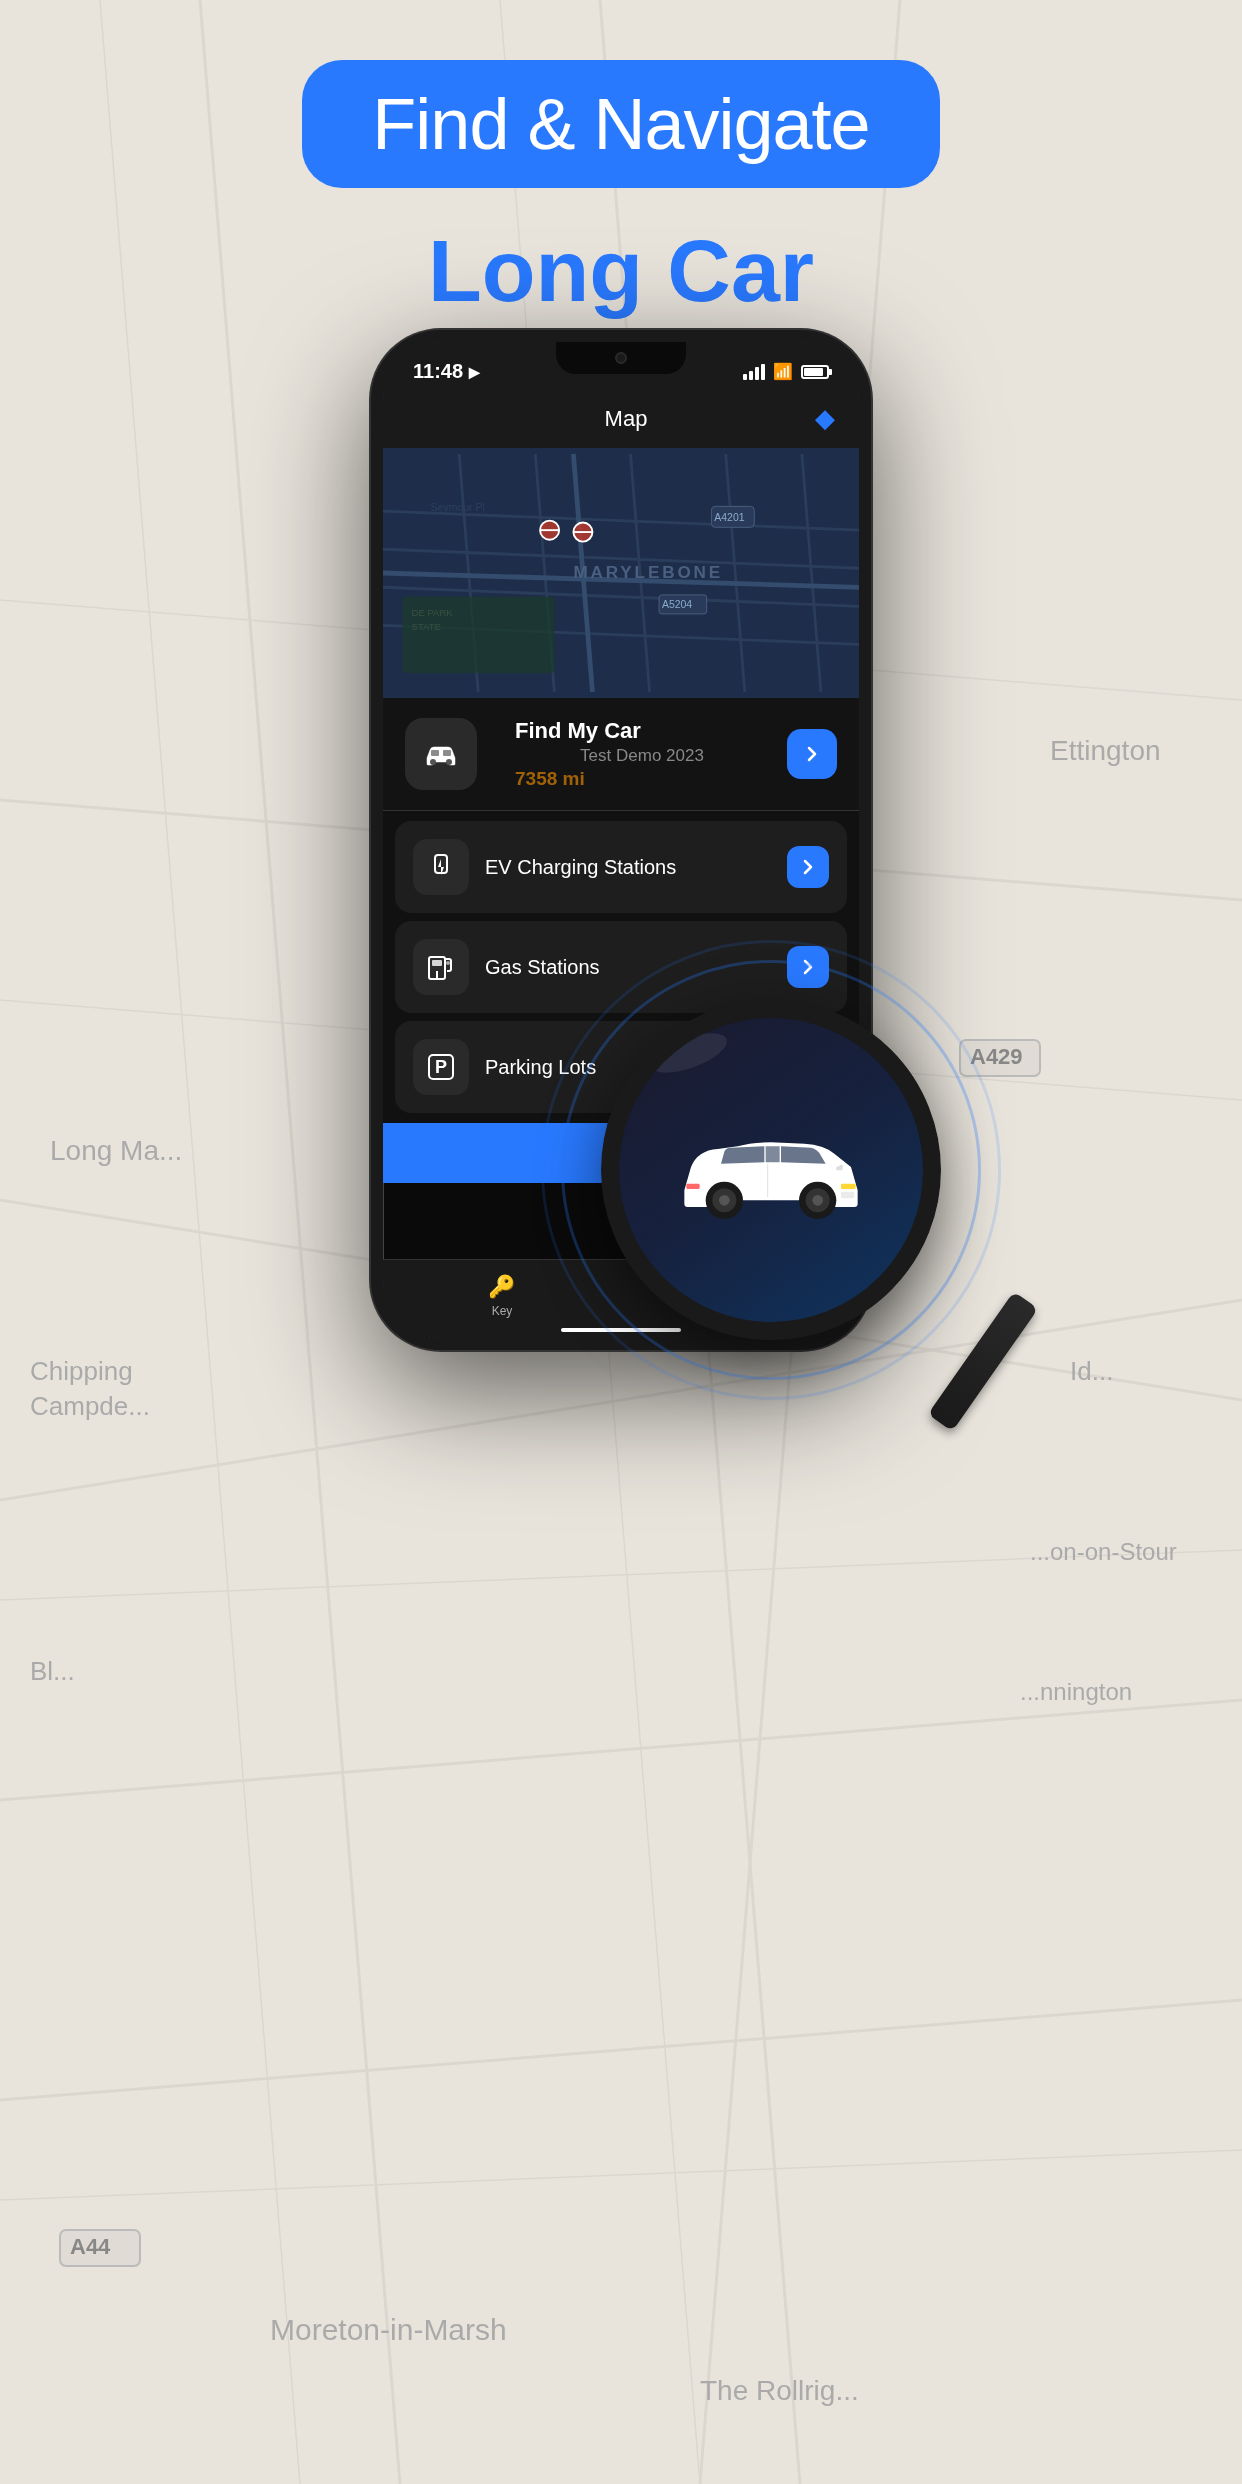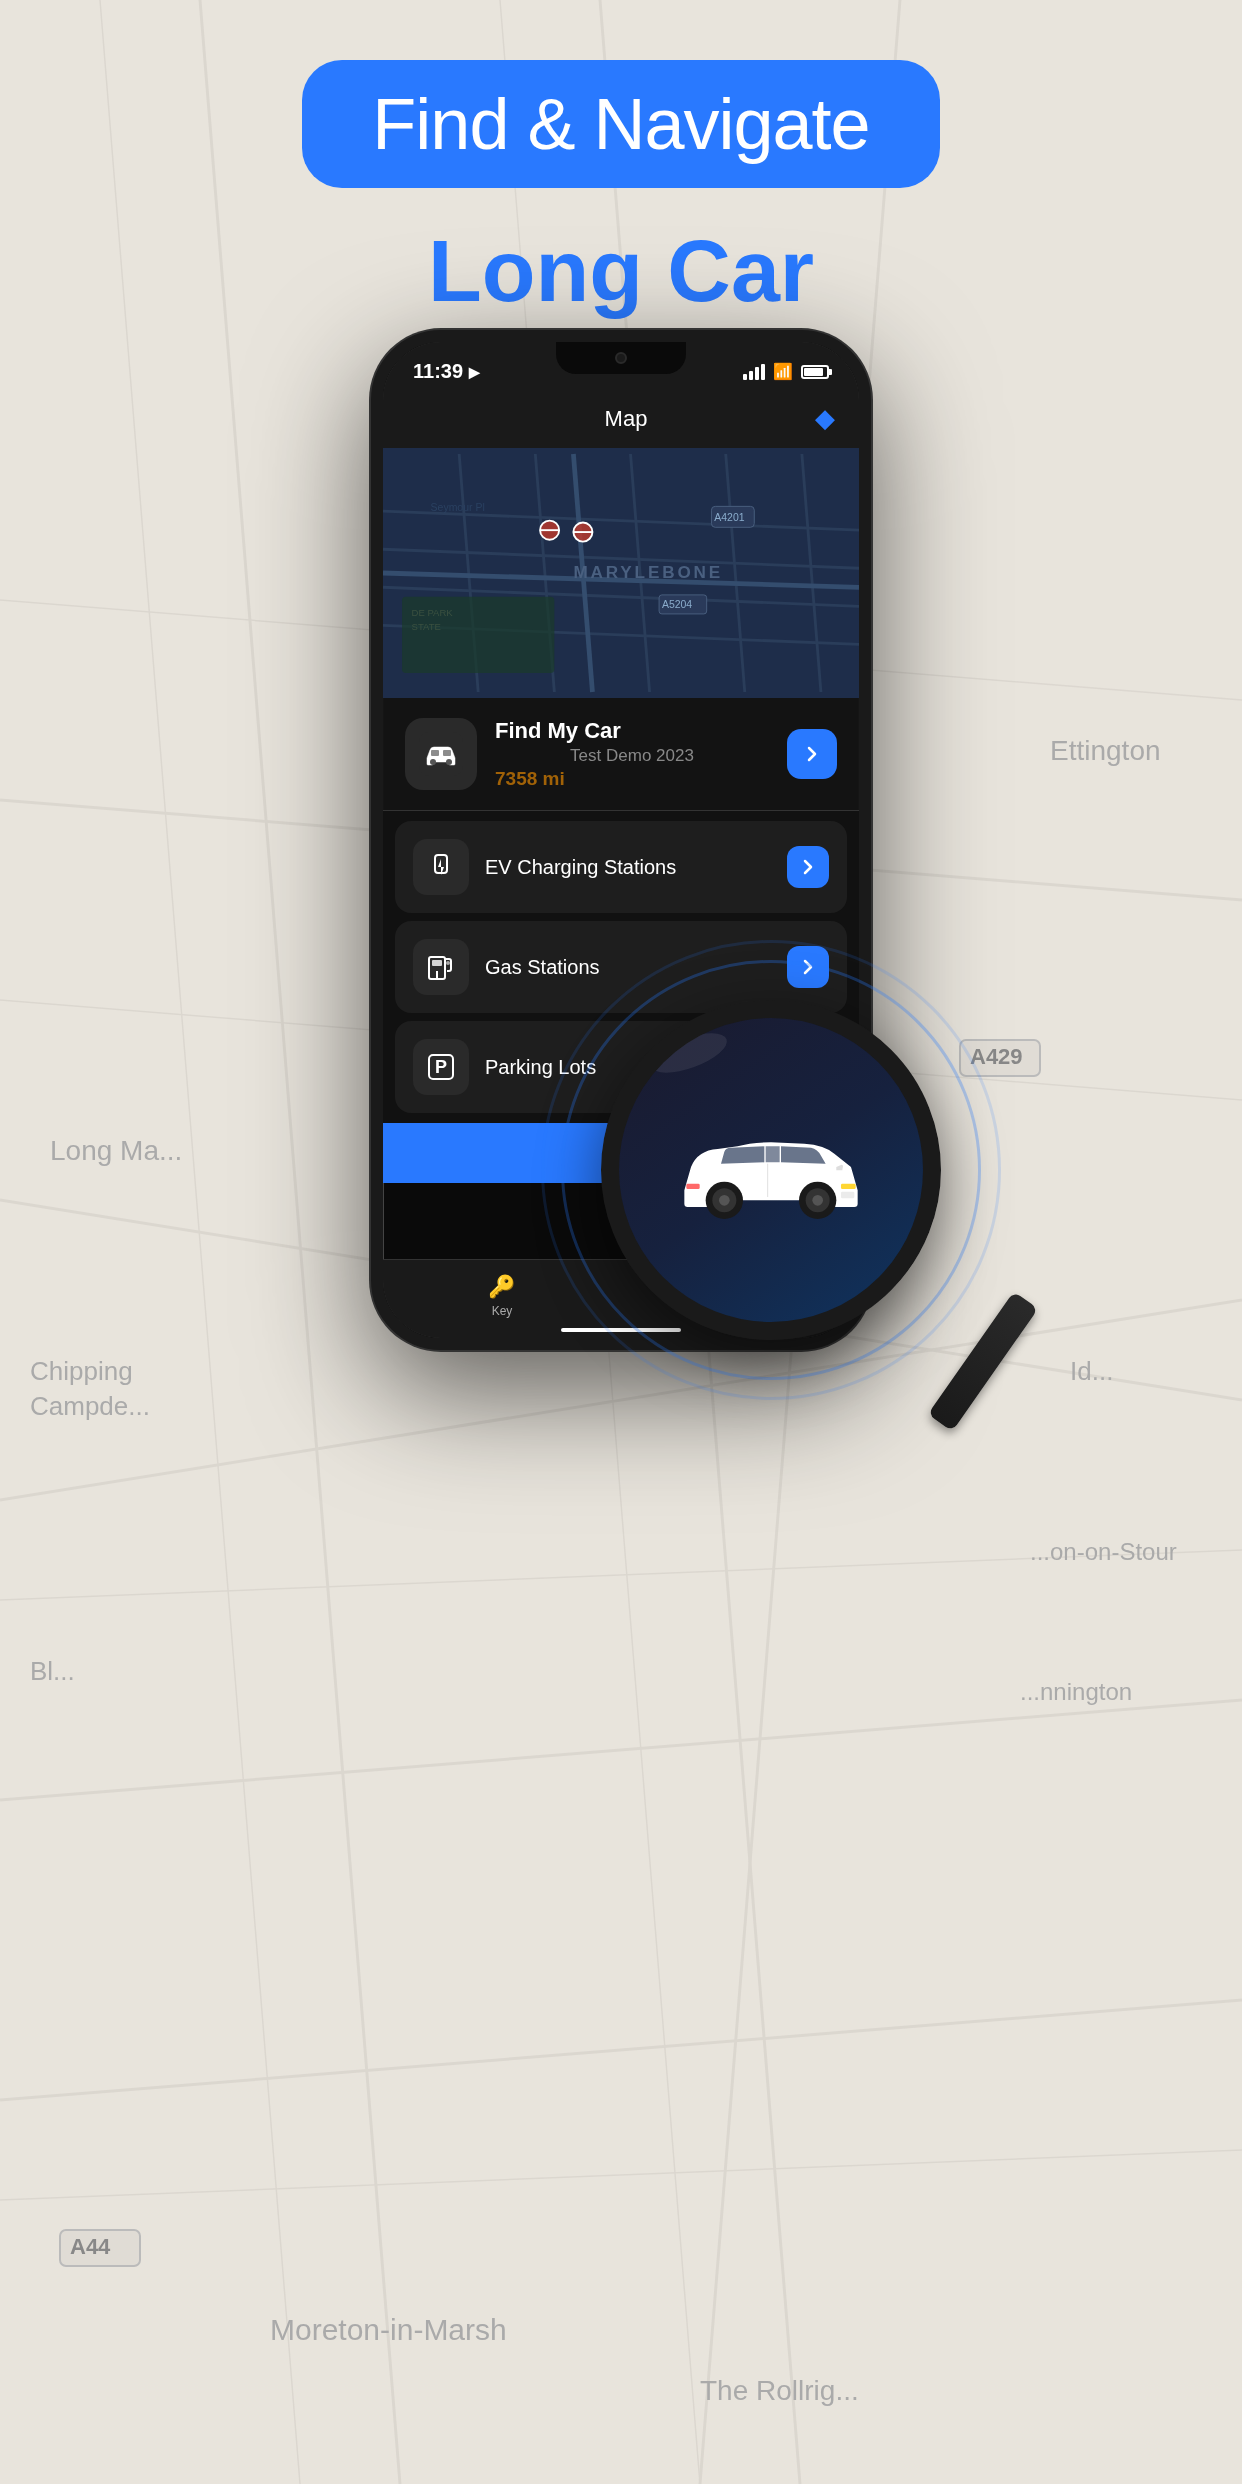--- a/index.html
+++ b/index.html
@@ -237,20 +237,21 @@
       flex-shrink: 0;
     }
 
     .car-icon-box svg {
       width: 44px;
       height: 44px;
     }
 
     .car-info {
       flex: 1;
+      margin-left: 20px;
     }
 
     .car-name {
       color: white;
       font-size: 22px;
       font-weight: 700;
     }
 
     .car-model {
       color: #888;
@@ -532,21 +533,21 @@
     <div class="phone-btn-left"></div>
     <div class="phone-btn-left2"></div>
     <div class="phone-btn-right"></div>
 
     <div class="phone-notch">
       <div class="notch-camera"></div>
     </div>
 
     <div class="phone-status-bar">
       <div class="status-time">
-        <span>11:39</span>
+        <span>11:48</span>
         <span style="font-size:14px;">▶</span>
       </div>
       <div class="status-icons">
         <div class="signal-bars">
           <div class="signal-bar" style="height:6px;"></div>
           <div class="signal-bar" style="height:9px;"></div>
           <div class="signal-bar" style="height:13px;"></div>
           <div class="signal-bar" style="height:16px;"></div>
         </div>
         <span style="color:white; font-size:16px;">📶</span>

